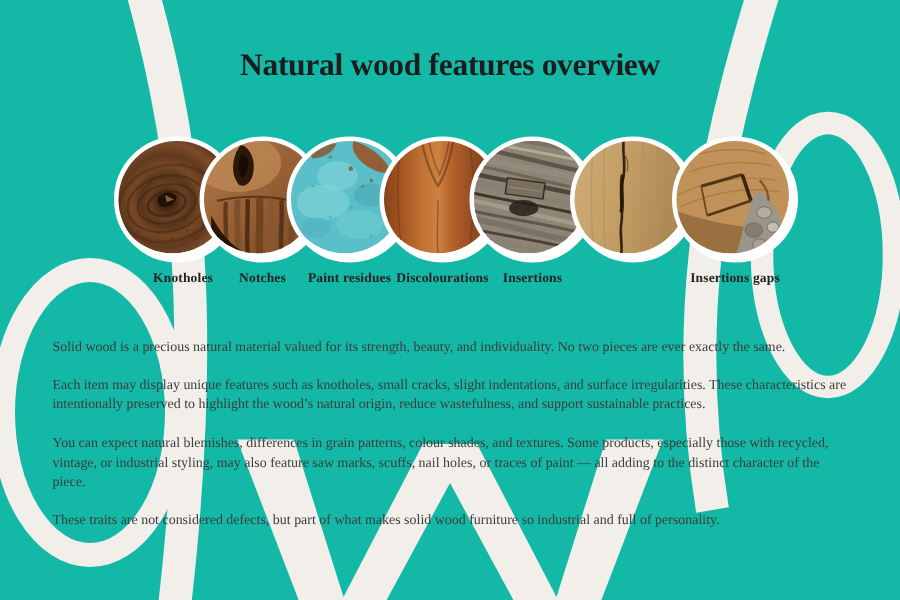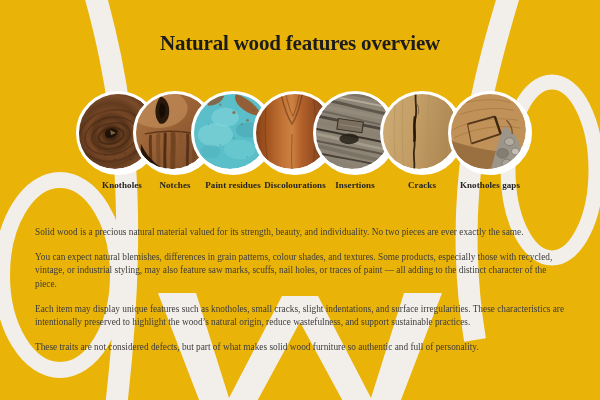--- a/index.html
+++ b/index.html
@@ -1,17 +1,17 @@
 <!DOCTYPE html>
 <html><head>
 <meta charset="utf-8">
 <style>
   html,body{margin:0;padding:0;background:#e8e8e8;}
   .stage{
-    position:relative;width:600px;height:400px;background:#eab308;
+    position:relative;width:600px;height:400px;background:#14b8a6;
     overflow:hidden;font-family:"Liberation Serif","DejaVu Serif",serif;
     margin:0 auto;
   }
   .watermark{position:absolute;left:0;top:0;z-index:0;pointer-events:none;}
   .page-title{
     position:absolute;top:31px;left:0;width:600px;text-align:center;
     font-size:21px;font-weight:700;color:#1c1c1c;letter-spacing:-0.2px;z-index:2;
   }
   .feature-circle{
     position:absolute;top:91px;width:84px;height:84px;border-radius:50%;
@@ -280,23 +280,22 @@
         <path d="M60,30 C64,34 66,38 66,44" stroke="#6b4726" stroke-width="1.5" fill="none" opacity="0.8"></path>
       </g>
     </svg>
   </div>
 
   <div class="feature-label l1">Knotholes</div>
   <div class="feature-label l2">Notches</div>
   <div class="feature-label l3">Paint residues</div>
   <div class="feature-label l5">Insertions</div>
   <div class="feature-label l4">Discolourations</div>
-  <div class="feature-label l6">Cracks</div>
-  <div class="feature-label l7">Knotholes gaps</div>
+  <div class="feature-label l7">Insertions gaps</div>
 
   <div class="body-text">
     <p>Solid wood is a precious natural material valued for its strength, beauty, and individuality. No two pieces are ever exactly the same.</p>
+    <p>Each item may display unique features such as knotholes, small cracks, slight indentations, and surface irregularities. These characteristics are intentionally preserved to highlight the wood’s natural origin, reduce wastefulness, and support sustainable practices.</p>
     <p>You can expect natural blemishes, differences in grain patterns, colour shades, and textures. Some products, especially those with recycled, vintage, or industrial styling, may also feature saw marks, scuffs, nail holes, or traces of paint — all adding to the distinct character of the piece.</p>
-    <p>Each item may display unique features such as knotholes, small cracks, slight indentations, and surface irregularities. These characteristics are intentionally preserved to highlight the wood’s natural origin, reduce wastefulness, and support sustainable practices.</p>
-    <p>These traits are not considered defects, but part of what makes solid wood furniture so authentic and full of personality.</p>
+    <p>These traits are not considered defects, but part of what makes solid wood furniture so industrial and full of personality.</p>
   </div>
 
 </div>
 
 </body></html>

